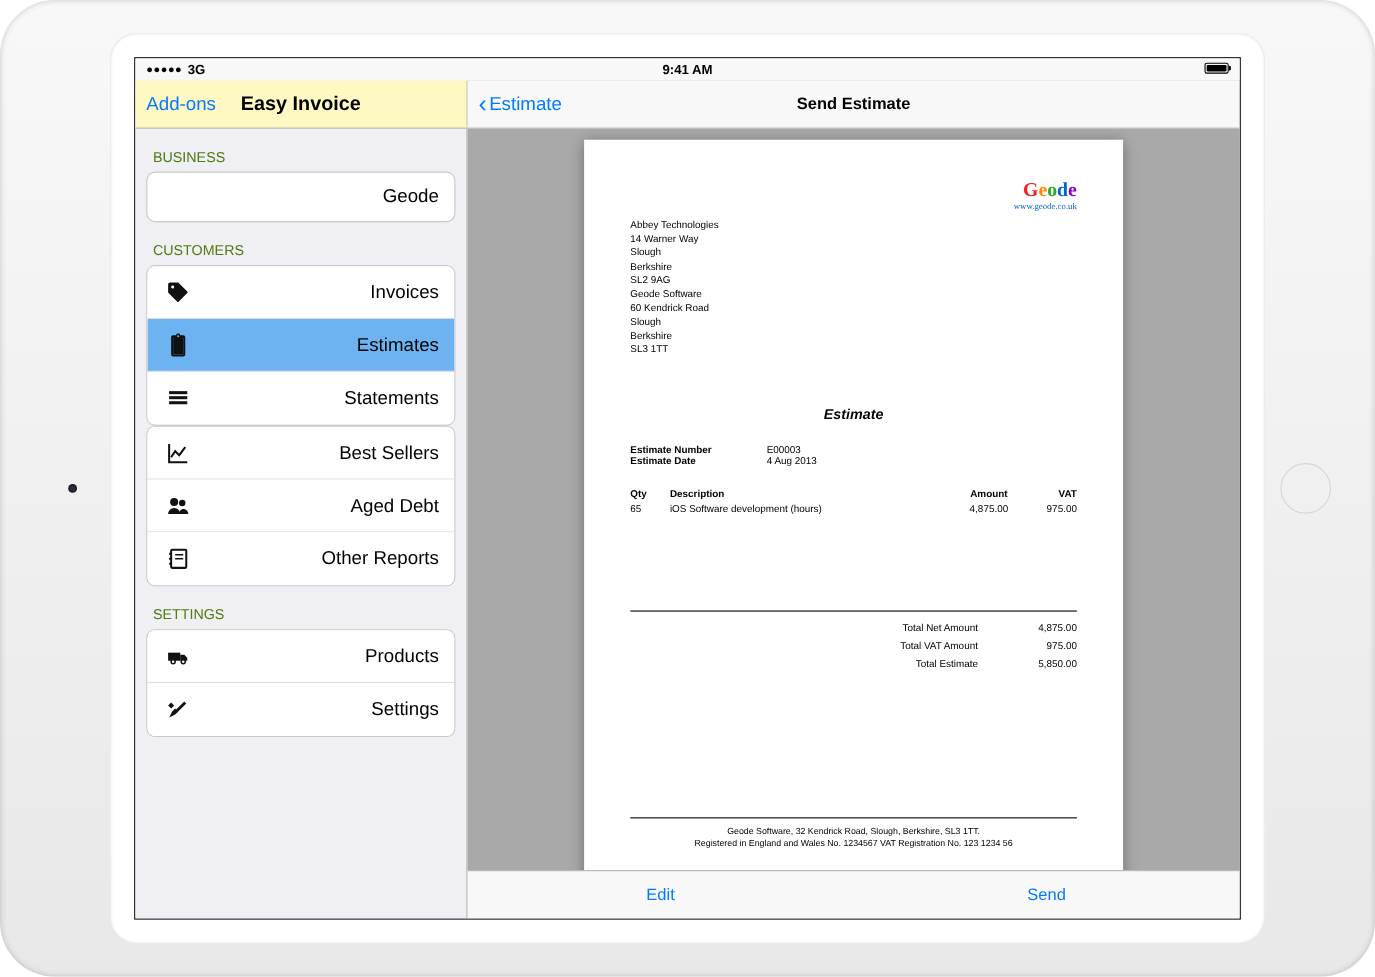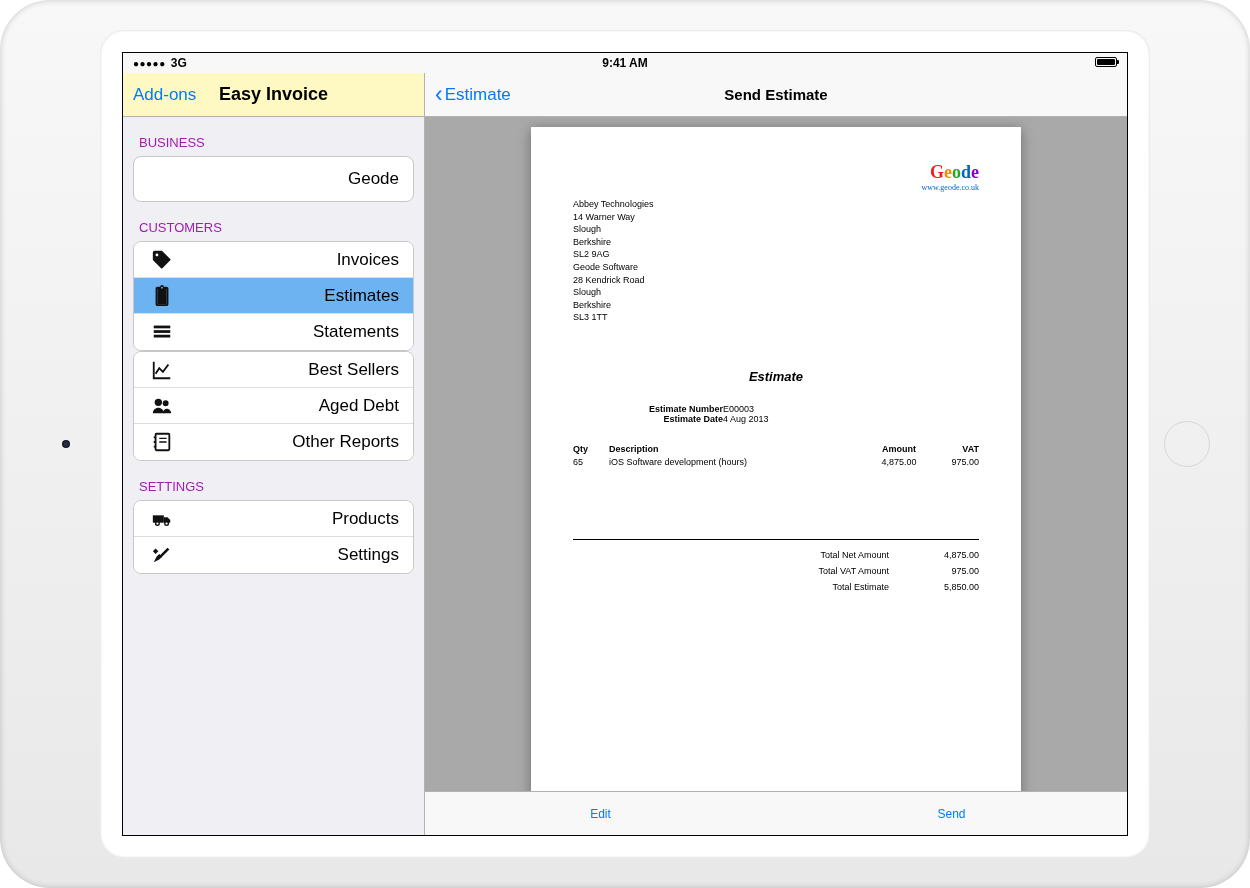--- a/index.html
+++ b/index.html
@@ -15,23 +15,23 @@
 .status-center { position: absolute; left: 50%; transform: translateX(-50%); }
 .status-right { margin-left: auto; }
 .battery { display:inline-block; width:22px; height:10px; border:1px solid #000; border-radius:2px; position:relative; }
 .battery:after { content:""; position:absolute; right:-3px; top:2px; width:2px; height:4px; background:#000; border-radius:0 1px 1px 0;}
 .battery-fill { position:absolute; left:1px; top:1px; bottom:1px; right:1px; background:#000; border-radius:1px;}
 .app { flex:1; display: flex; overflow: hidden; }
 .sidebar { width: 302px; background: #efeff4; display: flex; flex-direction: column; border-right: 1px solid #b2b2b2; }
 .sidebar-header { height: 44px; background: #fef9c3; border-bottom: 1px solid #b2b2b2; display: flex; align-items: center; padding: 0 10px; position: relative; }
 .addons-btn { color: #007aff; font-size: 17px; }
 .sidebar-title { position: absolute; left: 50%; transform: translateX(-50%); font-size: 18px; font-weight: 600; color: #000; }
-.section-header { text-transform: uppercase; color: #a21caf; font-size: 13px; padding: 18px 16px 6px 16px; }
+.section-header { text-transform: uppercase; color: #4d7c0f; font-size: 13px; padding: 18px 16px 6px 16px; }
 .inset-group { margin: 0 10px; background: #fff; border: 1px solid #c8c8c8; border-radius: 8px; overflow: hidden; }
-.row { height: 36px; display: flex; align-items: center; padding: 0 14px; border-bottom: 1px solid #ddd; background:#fff; }
+.row { height: 48px; display: flex; align-items: center; padding: 0 14px; border-bottom: 1px solid #ddd; background:#fff; }
 .row:last-child { border-bottom: none; }
 .row.active { background: #6db3f2; }
 .row-icon { width: 28px; display:flex; justify-content:center; }
 .row-text { flex: 1; text-align: right; font-size: 17px; color: #000; }
 .single-row { height: 44px; display:flex; align-items:center; padding: 0 14px; }
 .single-row .row-text { text-align: right; }
 .main { flex:1; display:flex; flex-direction: column; background: #a9a9a9; }
 .main-header { height: 44px; background: #f8f8f8; border-bottom: 1px solid #b2b2b2; display: flex; align-items: center; padding: 0 10px; position: relative; }
 .back-btn { color:#007aff; font-size:17px; display:flex; align-items:center; gap:2px;}
 .chevron { font-size: 23px; line-height:1; font-weight:300; }
@@ -39,31 +39,31 @@
 .preview-area { flex:1; display:flex; justify-content:center; align-items:flex-start; padding: 10px 0; overflow:hidden; }
 .paper { width: 490px; height: 680px; background:#fff; box-shadow: 0 2px 12px rgba(0,0,0,.35); padding: 35px 42px; font-size: 9px; color:#000; display:flex; flex-direction:column; }
 .logo-block { text-align:right; margin-bottom:6px;}
 .logo-text { font-family: "Comic Sans MS", cursive; font-size:18px; font-weight:bold; }
 .logo-url { font-family: "Comic Sans MS", cursive; font-size:8px; color:#0066cc;}
 .addresses { display:flex; justify-content:space-between; margin-bottom: 45px; flex-direction: column;}
 .addr { line-height:1.4; }
 .doc-title { text-align:center; font-size:13px; font-weight:bold; font-style:italic; margin-bottom: 20px;}
 .meta { margin-bottom: 20px; }
 .meta-row { display:flex;}
-.meta-row .label { width: 150px; font-weight:bold;text-align:right;}
+.meta-row .label { width: 124px; font-weight:bold;}
 .items-header { display:flex; font-weight:bold; border-bottom: none; margin-bottom:3px;}
-.items-row { display:flex; margin-bottom: 2px;}
+.items-row { display:flex; margin-bottom: 18px;}
 .col-qty{width:36px;} .col-desc{flex:1;} .col-amt{width:60px; text-align:center;} .col-vat{width:50px; text-align:right;}
 .spacer{flex:1;}
 .totals { border-top:1px solid #000; padding-top:10px; margin-top: 70px;}
 .total-row{display:flex; justify-content:flex-end; margin-bottom:6px;}
 .total-row .tlabel{width:130px; text-align:right; margin-right:30px;} .total-row .tval{width:60px; text-align:right;}
 .footer-note { border-top:1px solid #000; margin-top: 90px; padding-top:6px; text-align:center; font-size:8px; line-height:1.4;}
 .toolbar { height: 44px; background:#f8f8f8; border-top:1px solid #b2b2b2; display:flex; }
-.toolbar-btn { flex:1; display:flex; align-items:center; justify-content:center; color:#007aff; font-size:12px; }
+.toolbar-btn { flex:1; display:flex; align-items:center; justify-content:center; color:#007aff; font-size:15px; }
 svg.iconsvg { width: 22px; height: 22px; }
 </style>
 </head>
 <body>
 
 <div class="ipad-frame">
   <div class="camera"></div>
   <div class="home"></div>
   <div class="ipad-inner">
   <div class="screen">
@@ -205,21 +205,21 @@
             <div class="addresses">
               <div class="addr">
                 <div>Abbey Technologies</div>
                 <div>14 Warner Way</div>
                 <div>Slough</div>
                 <div>Berkshire</div>
                 <div>SL2 9AG</div>
               </div>
               <div class="addr" style="text-align:left;">
                 <div>Geode Software</div>
-                <div>28 Kendrick Road</div>
+                <div>60 Kendrick Road</div>
                 <div>Slough</div>
                 <div>Berkshire</div>
                 <div>SL3 1TT</div>
               </div>
             </div>
             <div class="doc-title">Estimate</div>
             <div class="meta">
               <div class="meta-row">
                     <span class="label">Estimate Number</span>
                     <span>E00003</span>
@@ -249,20 +249,24 @@
               <div class="total-row">
                     <span class="tlabel">Total VAT Amount</span>
                     <span class="tval">975.00</span>
                   </div>
               <div class="total-row">
                     <span class="tlabel">Total Estimate</span>
                     <span class="tval">5,850.00</span>
                   </div>
             </div>
             <div class="spacer"></div>
+            <div class="footer-note">
+              <div>Geode Software, 32 Kendrick Road, Slough, Berkshire, SL3 1TT.</div>
+              <div>Registered in England and Wales No. 1234567   VAT Registration No. 123 1234 56</div>
+            </div>
           </div>
         </div>
 
         <div class="toolbar">
           <div class="toolbar-btn">Edit</div>
           <div class="toolbar-btn">Send</div>
         </div>
       </div>
     </div>
 

